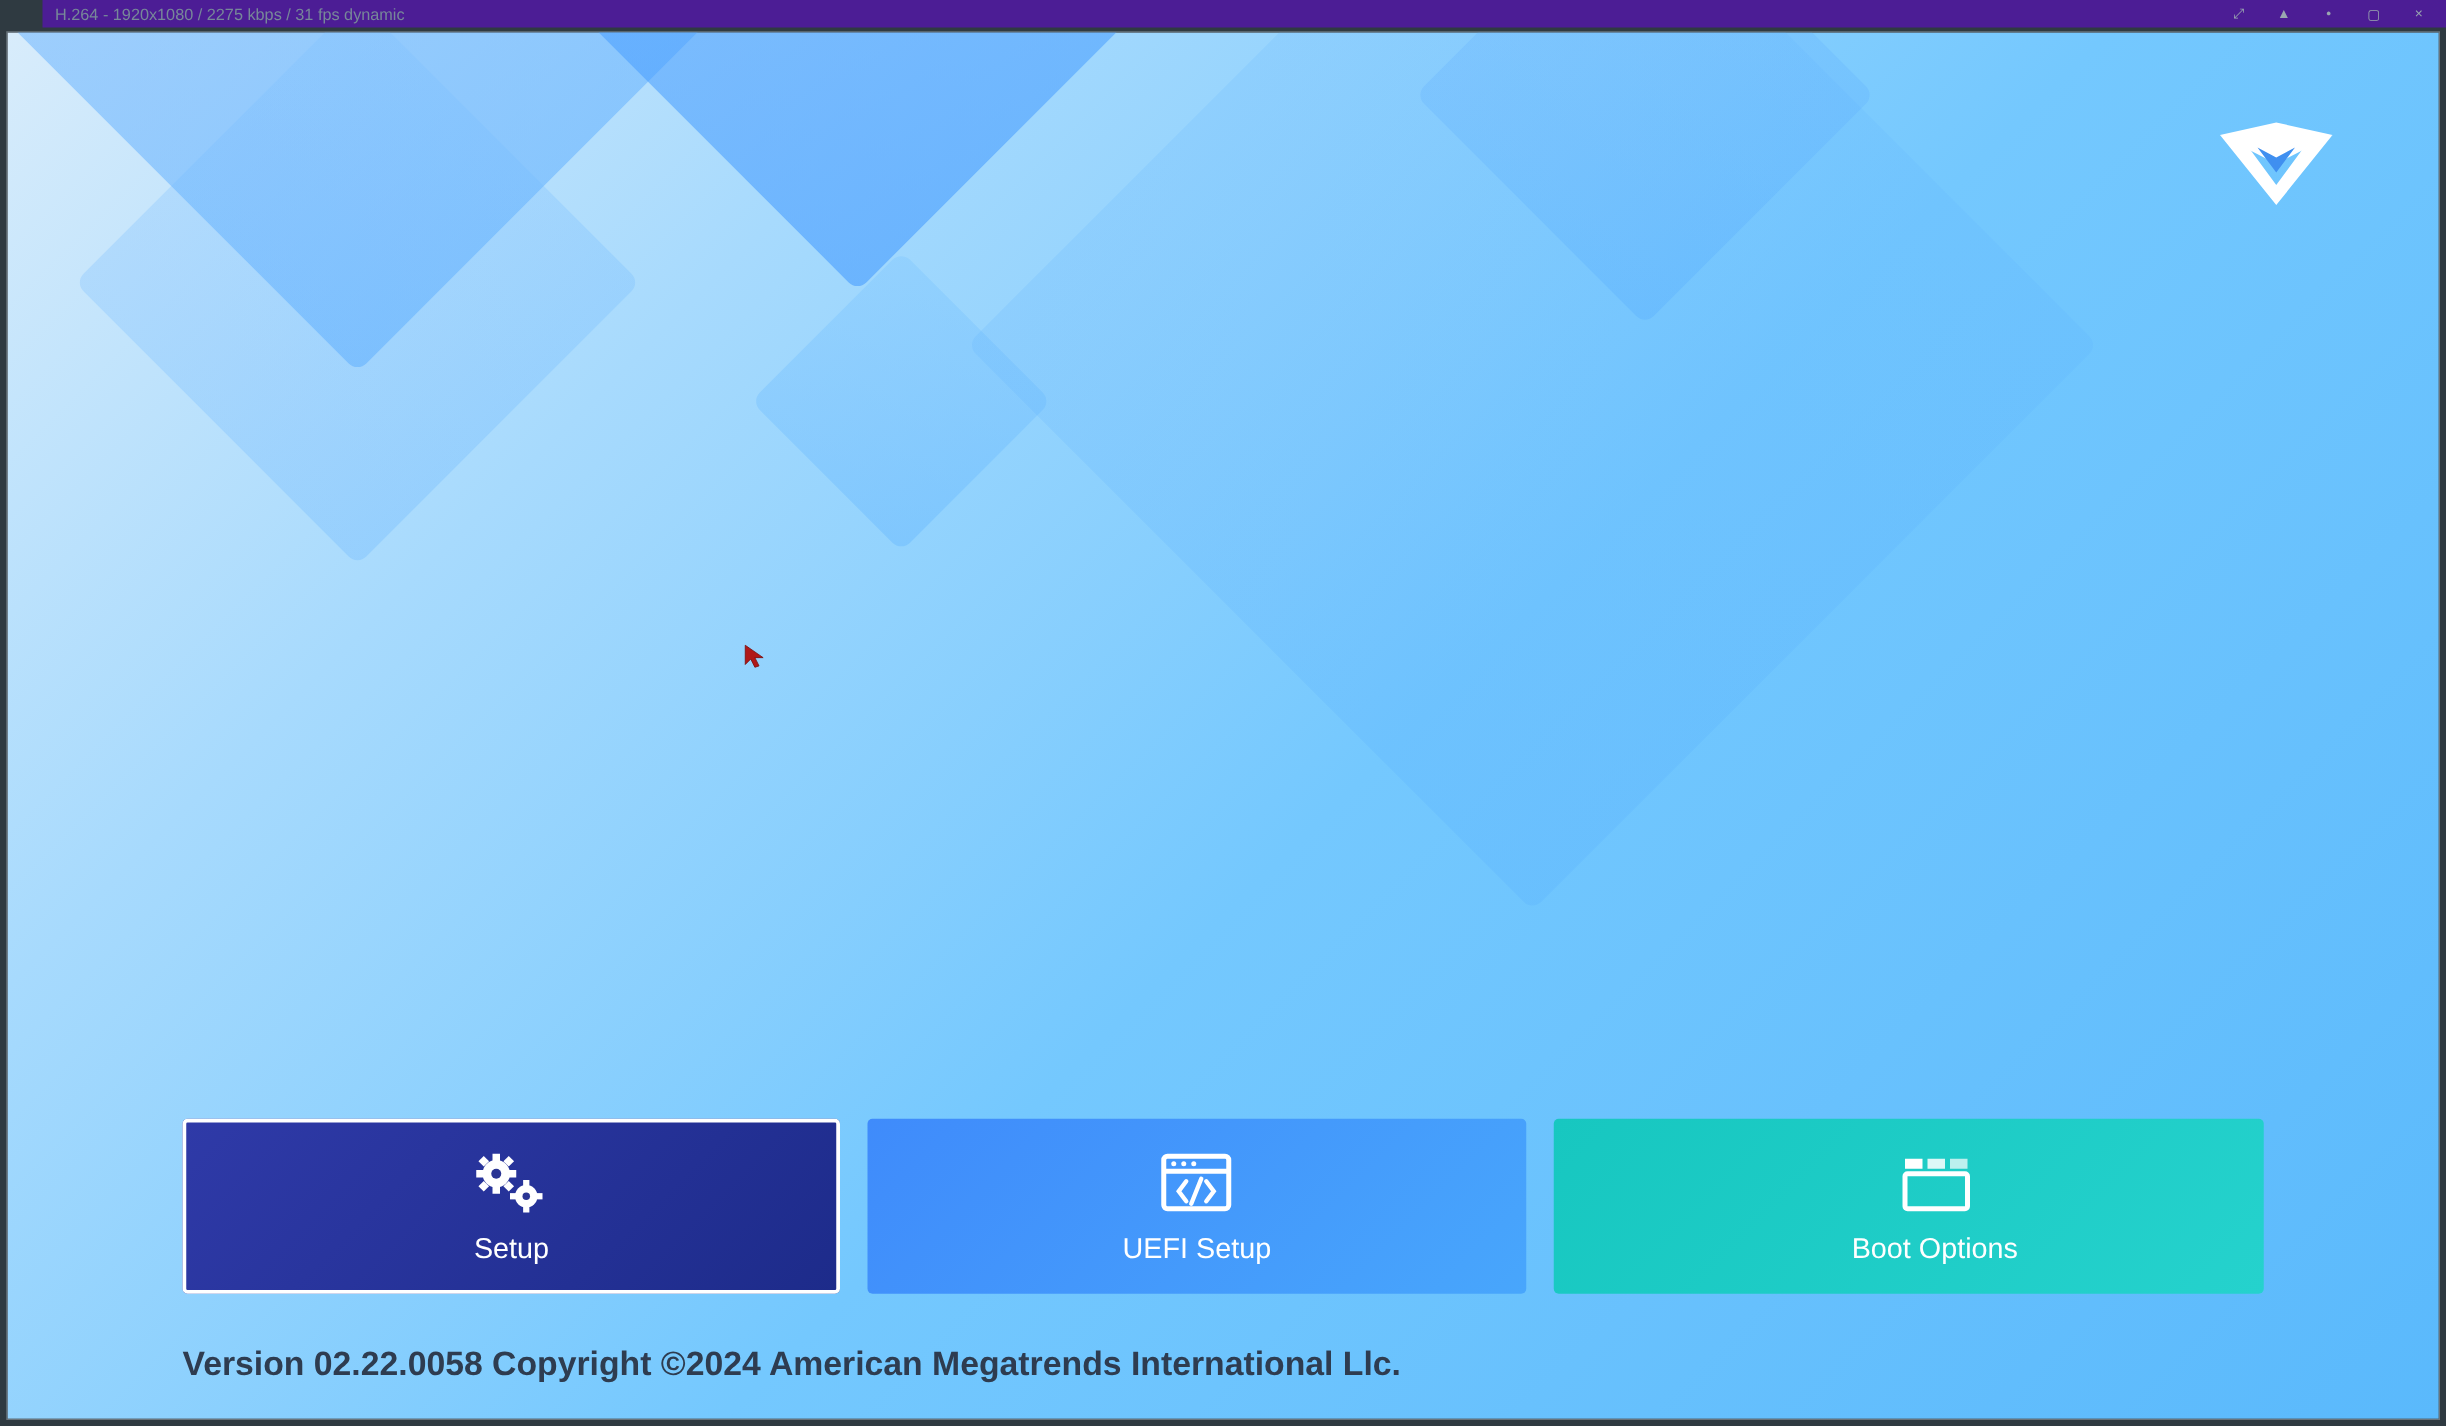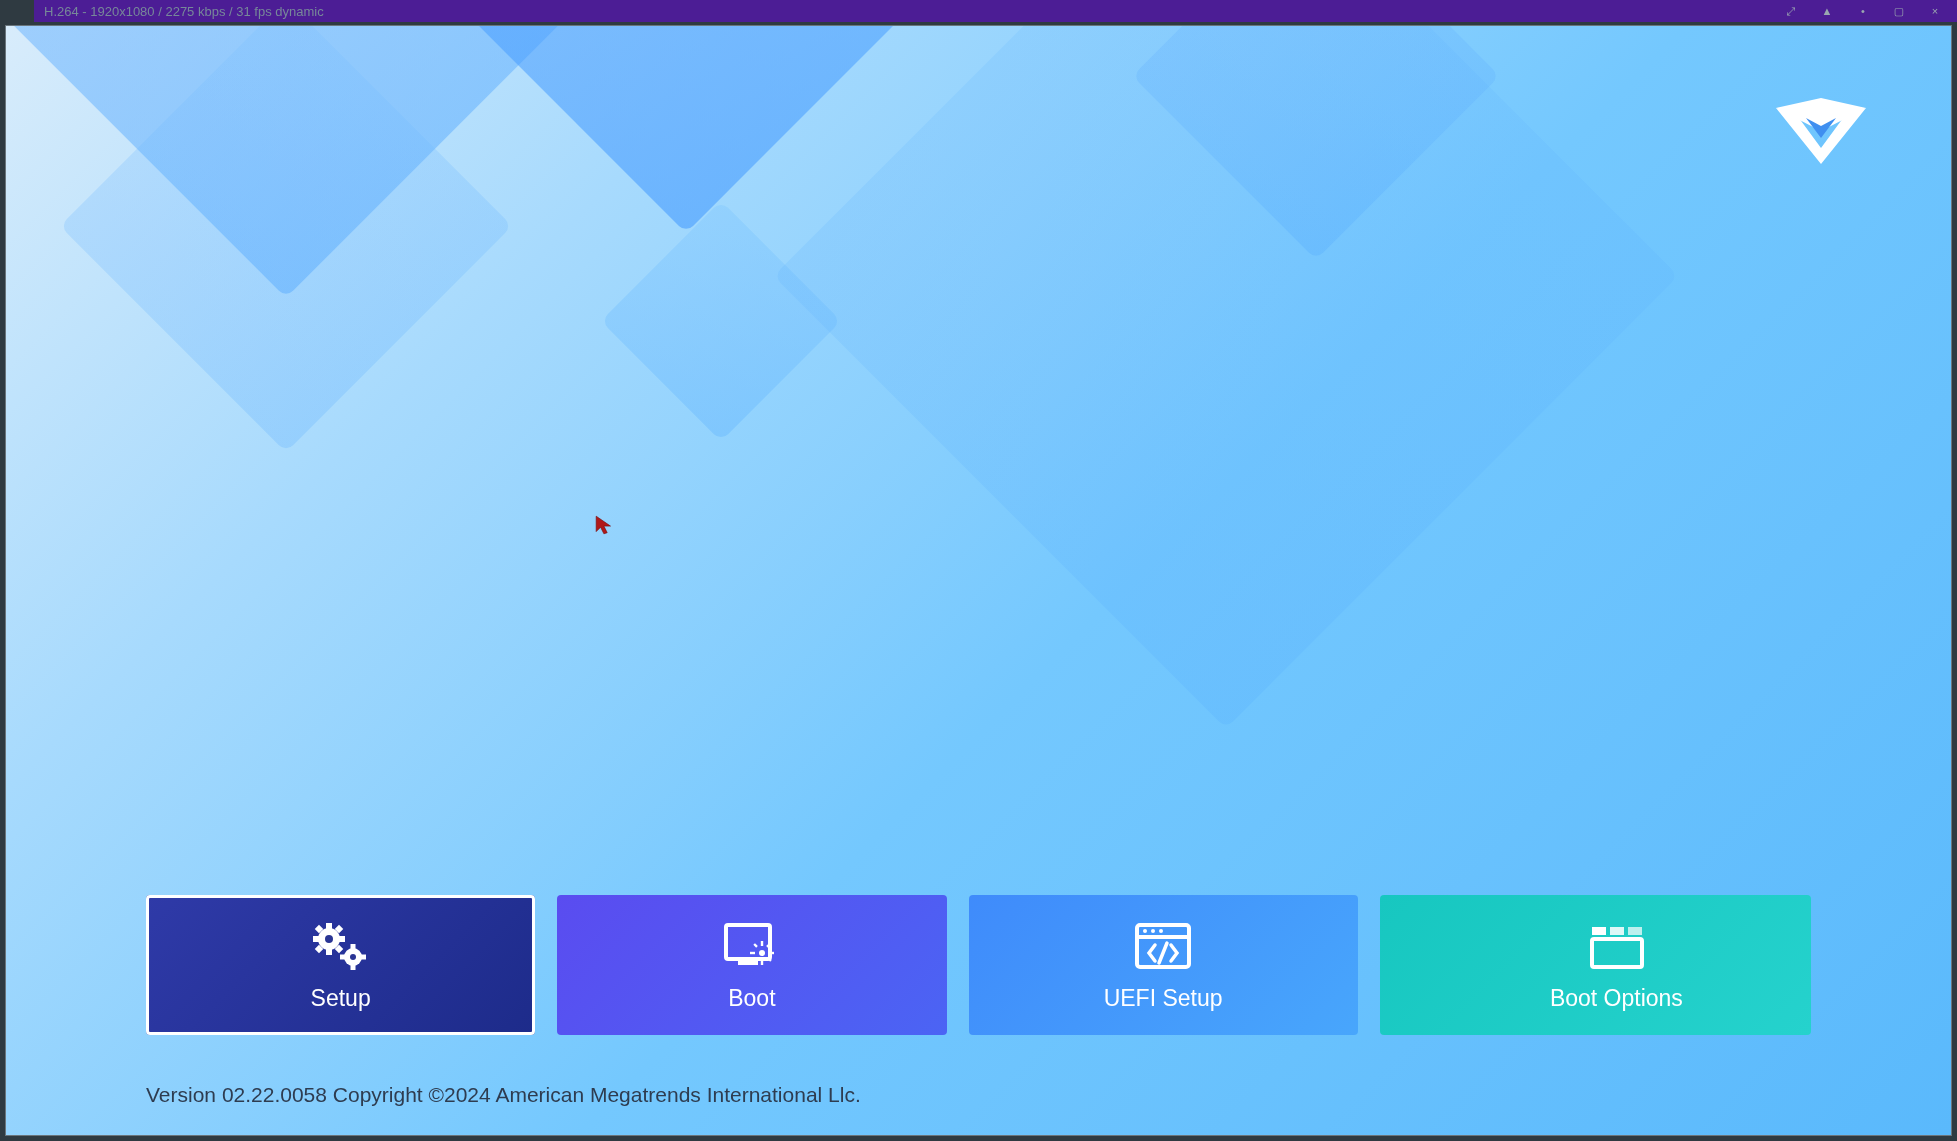--- a/index.html
+++ b/index.html
@@ -137,22 +137,22 @@
 .tile.t2 { background: linear-gradient(135deg,#5a4cf0 0%,#4b64f4 100%); }
 .tile.t3 { background: linear-gradient(135deg,#3f8bfb 0%,#48a6fc 100%); }
 .tile.t4 { background: linear-gradient(135deg,#17c7c0 0%,#25d2cd 100%); padding-left: 42px; }
 .tile.t5 { background: linear-gradient(135deg,#9f7dfb 0%,#c59af5 100%); }
 
 .footer {
   position: absolute;
   bottom: 28px;
   left: 140px;
   color: #2e3c50;
-  font-size: 21px;
-  font-weight: 400;
+  font-size: 27px;
+  font-weight: 700;
 }
 </style>
 </head>
 <body>
 
 <div class="titlebar">
   <span>H.264 - 1920x1080 / 2275 kbps / 31 fps dynamic</span>
   <div class="titlebar-controls">
     <div class="tctrl">⤢</div>
     <div class="tctrl">▲</div>
@@ -207,40 +207,20 @@
             <rect x="43.5" y="25" width="5" height="6"></rect>
                 <rect x="43.5" y="45" width="5" height="6"></rect>
             <rect x="33" y="35.5" width="6" height="5"></rect>
                 <rect x="53" y="35.5" width="6" height="5"></rect>
           </g>
         </svg>
       </span>
       <span>Setup</span>
     </div>
 
-    <div class="tile t2">
-      <span class="icon">
-        <svg viewBox="0 0 68 54">
-          <rect x="8" y="6" width="44" height="34" rx="2" fill="none" stroke="#fff" stroke-width="4"></rect>
-          <rect x="20" y="42" width="20" height="4" fill="#fff"></rect>
-          <g fill="#fff" transform="translate(44,34)">
-            <circle cx="0" cy="0" r="3"></circle>
-            <rect x="-1.2" y="-12" width="2.4" height="5"></rect>
-            <rect x="-1.2" y="7" width="2.4" height="5"></rect>
-            <rect x="-12" y="-1.2" width="5" height="2.4"></rect>
-            <rect x="7" y="-1.2" width="5" height="2.4"></rect>
-            <rect x="-9" y="-9" width="4" height="2.4" transform="rotate(45 -7 -7)"></rect>
-            <rect x="5" y="5" width="4" height="2.4" transform="rotate(45 7 7)"></rect>
-            <rect x="5" y="-9" width="4" height="2.4" transform="rotate(-45 7 -7)"></rect>
-            <rect x="-9" y="5" width="4" height="2.4" transform="rotate(-45 -7 7)"></rect>
-          </g>
-        </svg>
-      </span>
-      <span>Boot</span>
-    </div>
 
     <div class="tile t3">
       <span class="icon">
         <svg viewBox="0 0 68 54">
           <rect x="8" y="6" width="52" height="42" rx="3" fill="none" stroke="#fff" stroke-width="4"></rect>
           <line x1="8" y1="18" x2="60" y2="18" stroke="#fff" stroke-width="4"></line>
           <circle cx="16" cy="12" r="2" fill="#fff"></circle>
               <circle cx="24" cy="12" r="2" fill="#fff"></circle>
               <circle cx="32" cy="12" r="2" fill="#fff"></circle>
           <path d="M26 26 L20 34 L26 42 M42 26 L48 34 L42 42 M38 24 L30 44" fill="none" stroke="#fff" stroke-width="3.5" stroke-linecap="round"></path>

